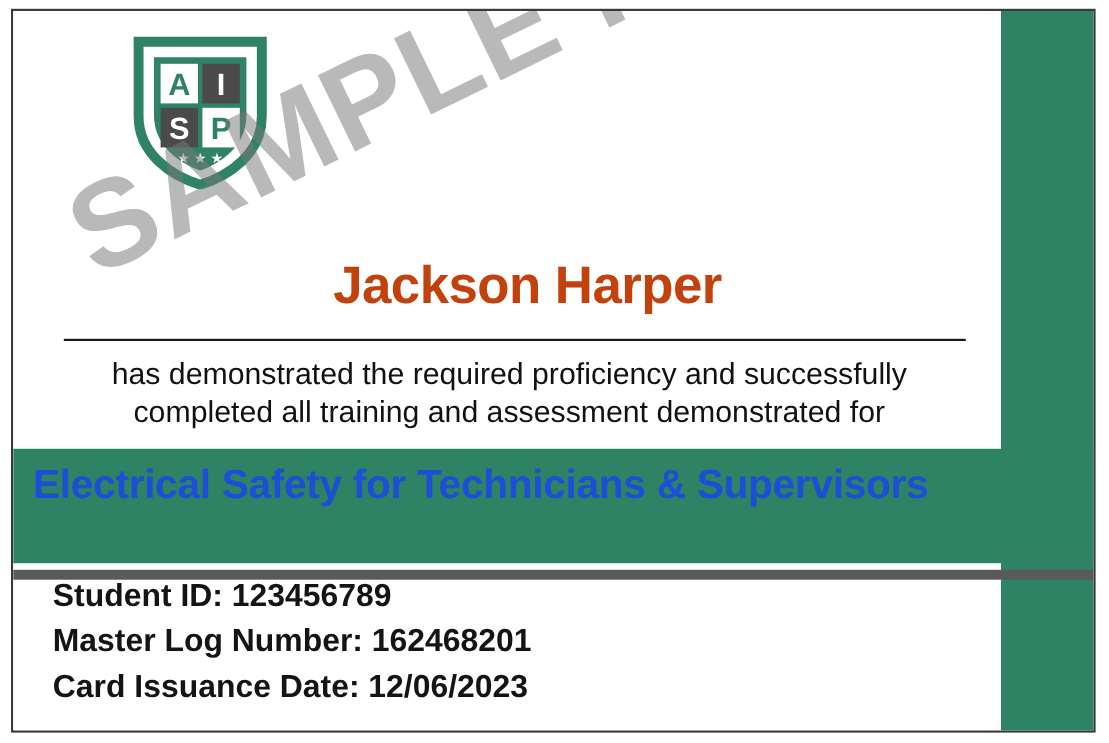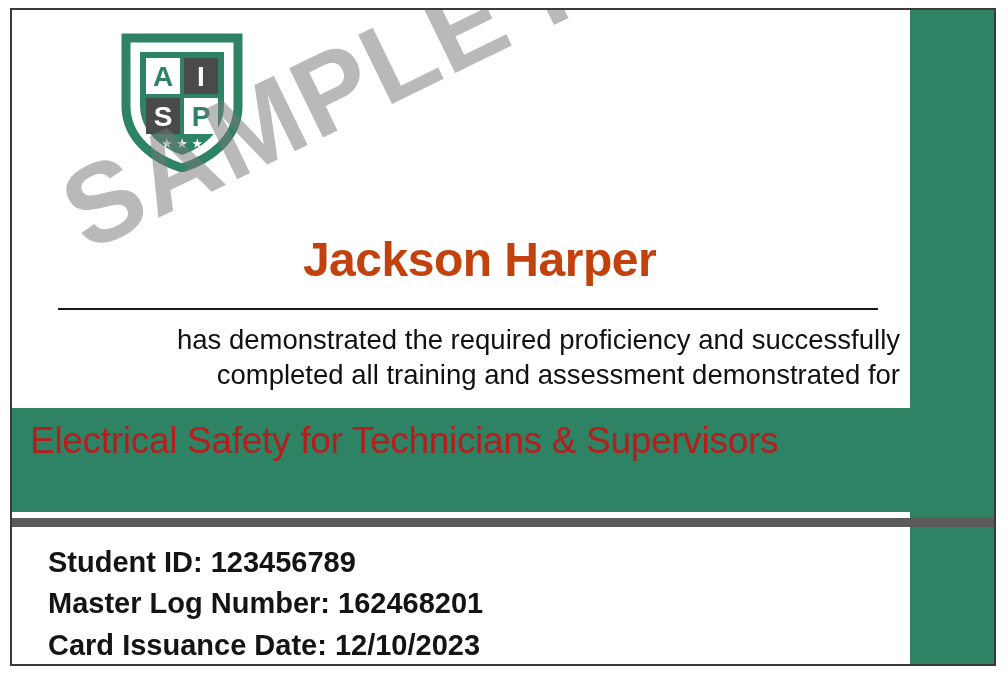--- a/index.html
+++ b/index.html
@@ -100,61 +100,61 @@
     top: 298px;
     height: 2px;
     background: #1a1a1a;
   }
 
   .statement {
     position: absolute;
     left: 14px;
     right: 10px;
     top: 312px;
-    text-align: right;
+    text-align: center;
     font-size: 27.5px;
     color: #111111;
     line-height: 1.28;
   }
 
   
   .course-band {
     position: absolute;
     left: 0;
     right: 0;
     top: 398px;
     height: 104px;
     background: #2e8364;
   }
   .course-title {
     position: absolute;
     left: 18px;
     top: 410px;
     right: 18px;
     font-size: 37px;
-    font-weight: normal;
-    color: #b91c1c;
+    font-weight: bold;
+    color: #1d4ed8;
     letter-spacing: -0.3px;
     white-space: nowrap;
   }
 
   .band-divider {
     position: absolute;
     left: 0;
     right: 0;
     top: 508px;
     height: 9px;
     background: #5a5a5a;
   }
 
   
   .details {
     position: absolute;
     left: 36px;
-    top: 532px;
+    top: 512px;
     font-size: 29px;
     font-weight: bold;
     color: #141414;
     line-height: 1.43;
   }
   .details div { white-space: nowrap; }
 
   
   .watermark {
     position: absolute;
@@ -211,19 +211,19 @@
 
     </div>
 
     <div class="course-band"></div>
     <div class="course-title">Electrical Safety for Technicians &amp; Supervisors</div>
     <div class="band-divider"></div>
 
     <div class="details">
       <div>Student ID: 123456789</div>
       <div>Master Log Number: 162468201</div>
-      <div>Card Issuance Date: 12/10/2023</div>
+      <div>Card Issuance Date: 12/06/2023</div>
     </div>
 
     <div class="watermark">SAMPLE FOR REVIEW</div>
 
   </div>
 </div>
 
 </body></html>

